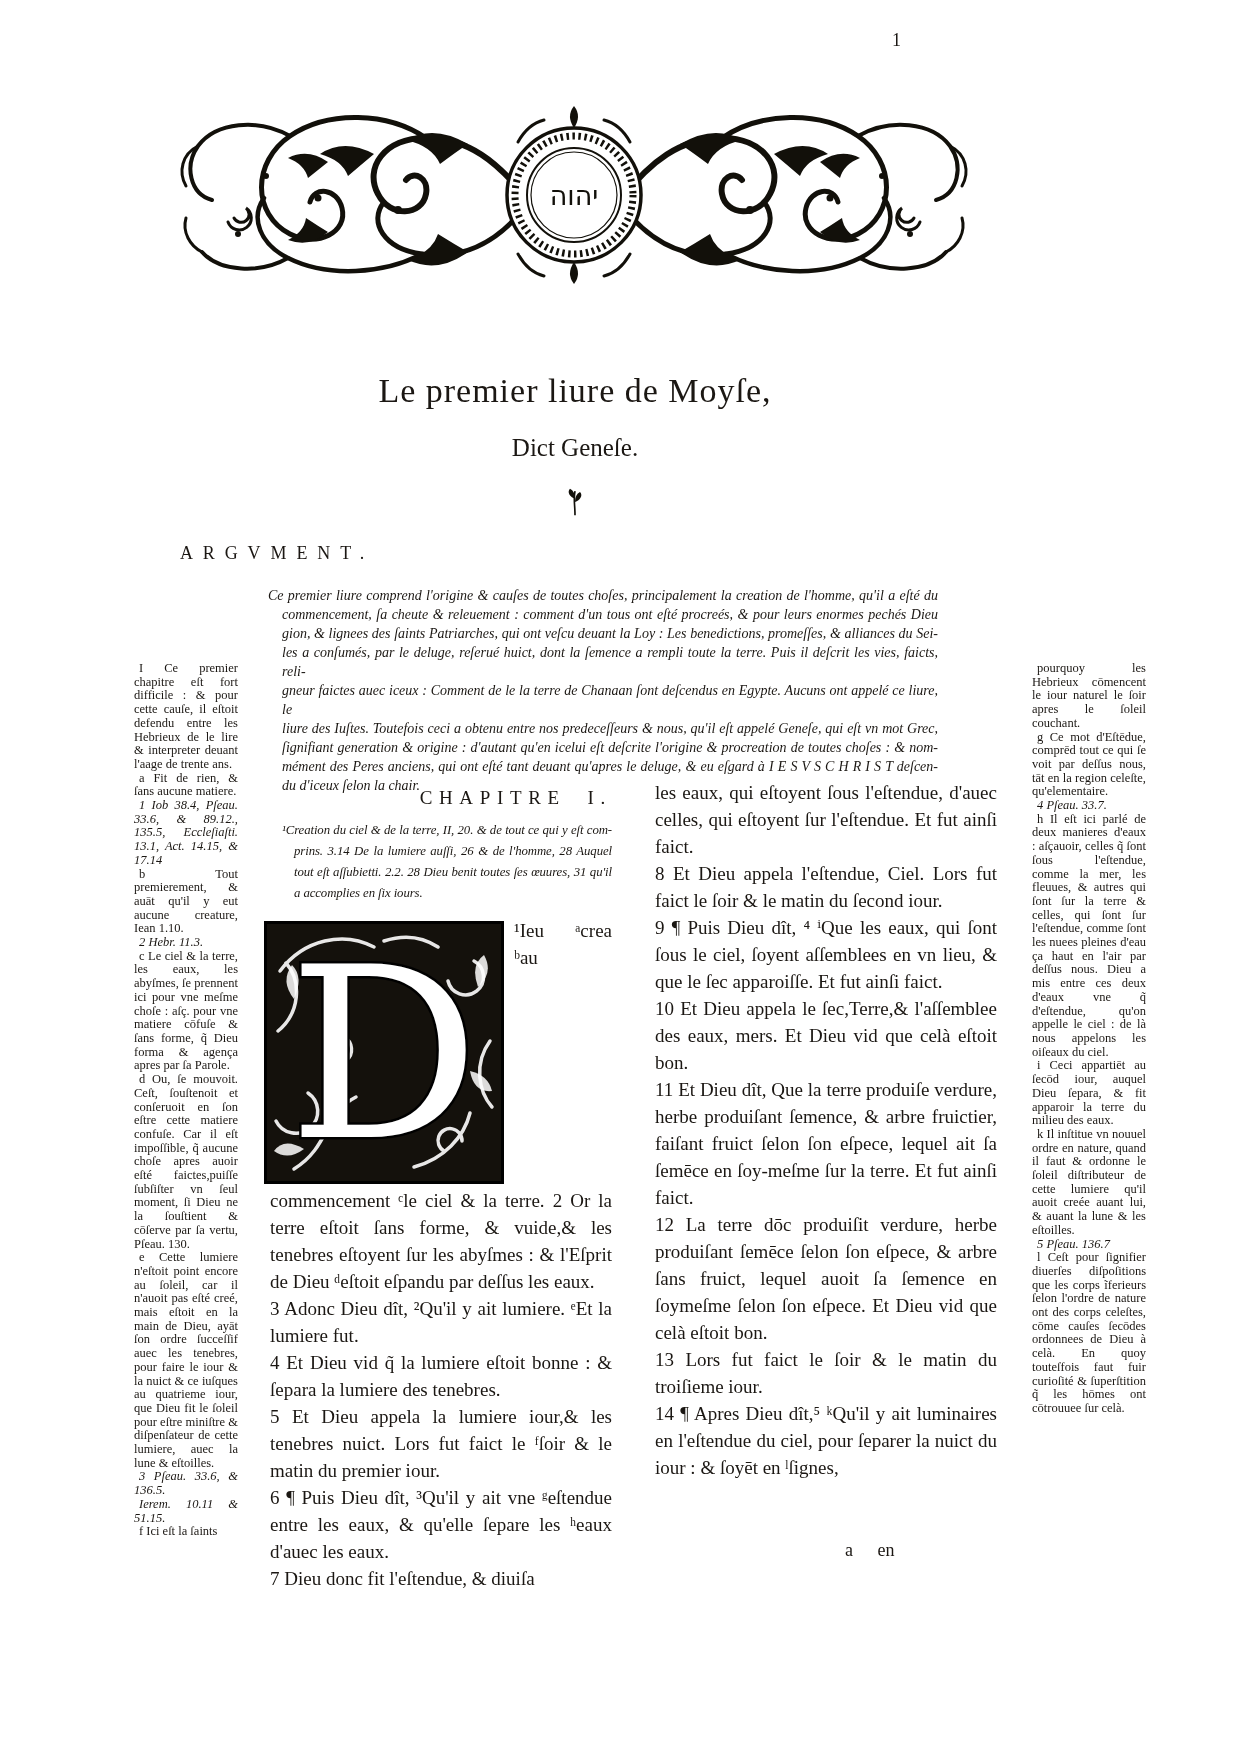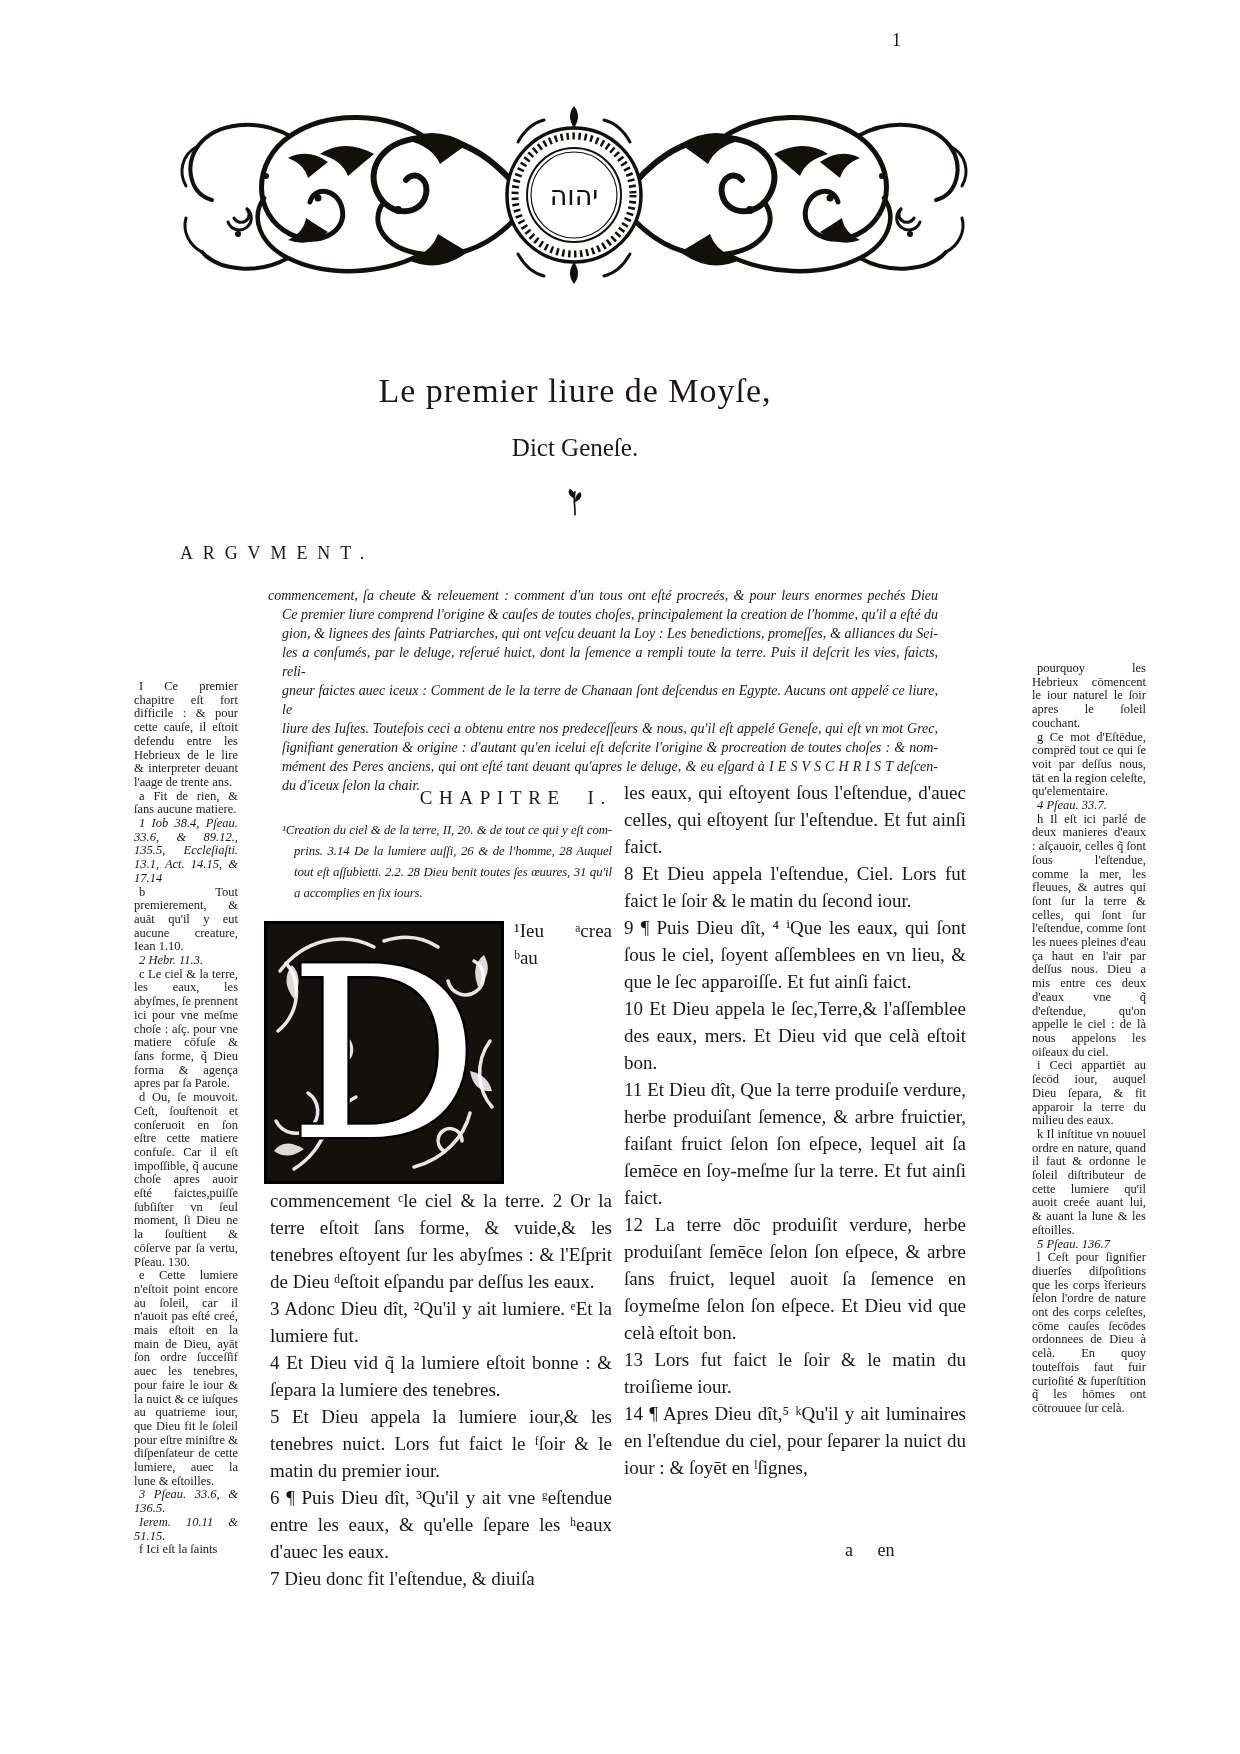--- a/index.html
+++ b/index.html
@@ -20,28 +20,28 @@
   .fleuron{left:170px; top:486px; width:810px; text-align:center;}
   .fleuron svg{width:20px; height:32px;}
   .arg-head{left:170px; top:543px; width:810px; font-size:18px; letter-spacing:0.55em; text-indent:0.55em;}
   
   .arg-para{left:268px; top:586px; width:670px; font-style:italic; font-size:14px; line-height:19px; padding-left:14px; box-sizing:border-box;}
   .arg-para .aline{text-align:justify; text-align-last:justify;}
   .arg-para .aline:first-child{margin-left:-14px;}
   .arg-para .aline:last-child{text-align-last:left;}
   
   .mcol{font-size:12.5px; line-height:13.7px; width:104px;}
-  .mcol-left{left:134px; top:680px;}
+  .mcol-left{left:134px; top:662px;}
   .mcol-right{left:1032px; top:662px; width:114px;}
   .mnote{text-align:justify; text-indent:5px; margin:0;}
   .mnote.ref{font-style:italic;}
   
   .col{width:342px; font-size:19px; line-height:27px;}
   .col1{left:270px; top:784px;}
-  .col2{left:624px; top:779px;}
+  .col2{left:655px; top:779px;}
   .chap-head{text-align:right; font-size:19px; letter-spacing:0.35em; word-spacing:0.55em; text-indent:0.35em;}
   .chap-sum{margin-top:9px; padding-left:24px; font-style:italic; font-size:12.8px; line-height:21px; letter-spacing:-0.1px; box-sizing:border-box;}
   .chap-sum .sline{text-align:justify; text-align-last:justify;}
   .chap-sum .sline:first-child{margin-left:-12px;}
   .chap-sum .sline:last-child{text-align-last:left;}
   .opening{margin-top:13px; text-align:justify;}
   .dropblock{float:left; width:240px; height:263px; margin:4px 10px 3px -6px;}
   .dropblock svg{display:block; width:100%; height:100%;}
   .verse{margin:0; text-align:justify;}
   
@@ -103,22 +103,22 @@
   <div class="abs fleuron">
     <svg viewBox="0 0 24 34" xmlns="http://www.w3.org/2000/svg">
       <path d="M12 33 C12 20 10 14 12 4" stroke="#12100a" stroke-width="2" fill="none"></path>
       <path d="M12 13 C6 11 2 5 6 1 C10 3 12 7 12 13 z" fill="#12100a"></path>
       <path d="M12 17 C18 15 22 9 18 5 C14 7 12 11 12 17 z" fill="#12100a"></path>
     </svg>
   </div>
 
   <div class="abs arg-head">ARGVMENT.</div>
   <div class="abs arg-para">
+      <div class="aline">Ce premier liure comprend l'origine &amp; cauſes de toutes choſes, principalement la creation de l'homme, qu'il a eſté du</div>
       <div class="aline">commencement, ſa cheute &amp; releuement : comment d'un tous ont eſté procreés, &amp; pour leurs enormes pechés Dieu</div>
-      <div class="aline">Ce premier liure comprend l'origine &amp; cauſes de toutes choſes, principalement la creation de l'homme, qu'il a eſté du</div>
       <div class="aline">gion, &amp; lignees des ſaints Patriarches, qui ont veſcu deuant la Loy : Les benedictions, promeſſes, &amp; alliances du Sei-</div>
       <div class="aline">les a conſumés, par le deluge, reſerué huict, dont la ſemence a rempli toute la terre. Puis il deſcrit les vies, faicts, reli-</div>
       <div class="aline">gneur faictes auec iceux : Comment de le la terre de Chanaan ſont deſcendus en Egypte. Aucuns ont appelé ce liure, le</div>
       <div class="aline">liure des Iuſtes. Toutefois ceci a obtenu entre nos predeceſſeurs &amp; nous, qu'il eſt appelé Geneſe, qui eſt vn mot Grec,</div>
       <div class="aline">ſignifiant generation &amp; origine : d'autant qu'en icelui eſt deſcrite l'origine &amp; procreation de toutes choſes : &amp; nom-</div>
       <div class="aline">mément des Peres anciens, qui ont eſté tant deuant qu'apres le deluge, &amp; eu eſgard à I E S V S  C H R I S T deſcen-</div>
       <div class="aline">du d'iceux ſelon la chair.</div>
     </div>
 
   <div class="abs mcol mcol-left">

